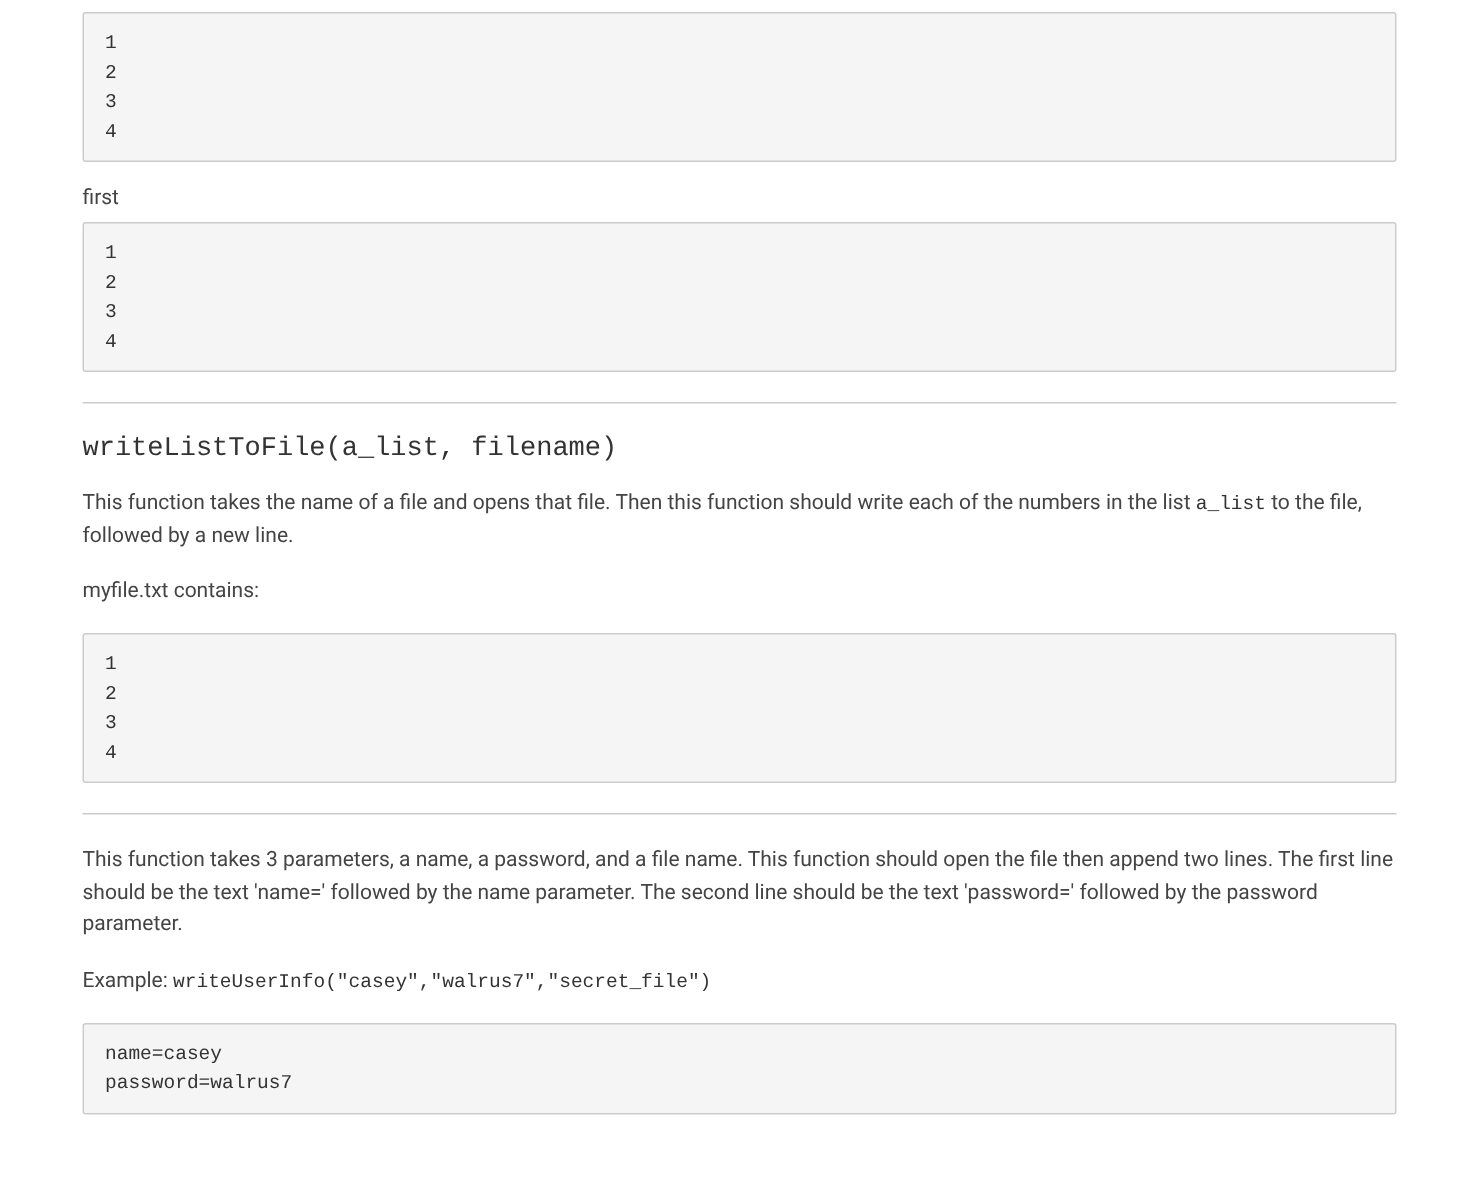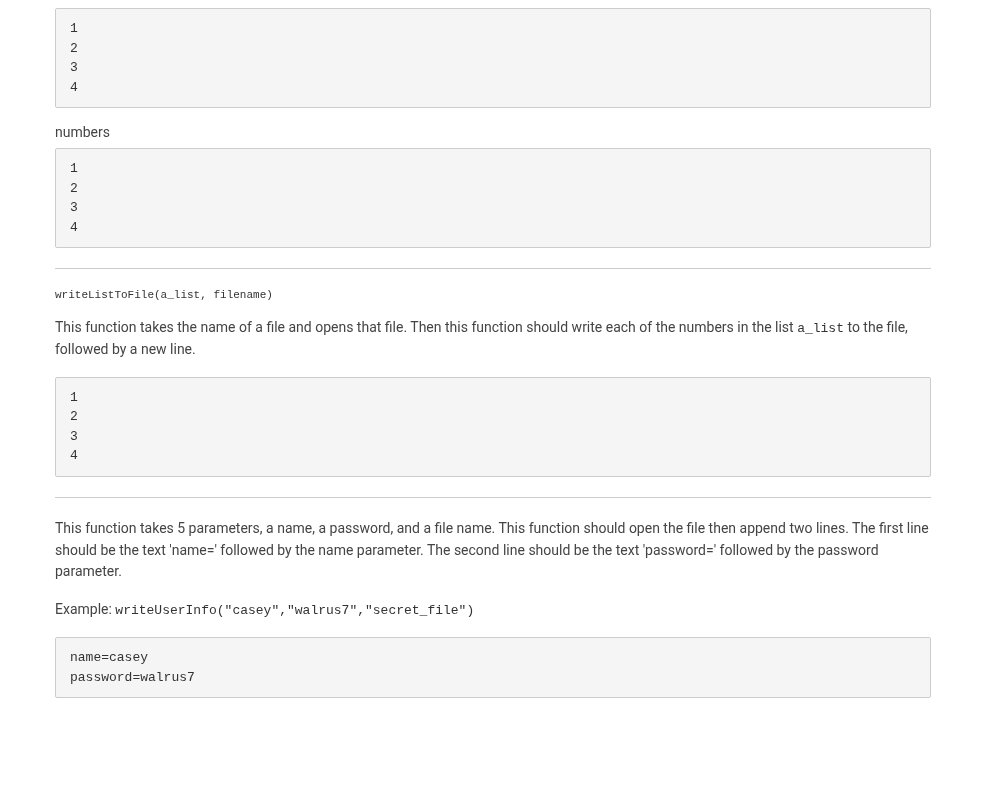--- a/index.html
+++ b/index.html
@@ -43,61 +43,62 @@
     margin: 16px 0 8px 0;
     color: #444;
   }
   hr.section-divider {
     border: none;
     border-top: 1px solid #ccc;
     margin: 20px 0;
   }
   .func-sig {
     font-family: "Courier New", Courier, monospace;
-    font-size: 11px;
+    font-size: 18px;
     color: #333;
     margin: 16px 0 14px 0;
   }
 </style>
 </head>
 <body>
 
 <div class="container">
 
   <div class="codebox">1
 2
 3
 4</div>
 
-  <div class="label">numbers</div>
+  <div class="label">first</div>
 
   <div class="codebox">1
 2
 3
 4</div>
 
   <hr class="section-divider">
 
   <div class="func-sig">writeListToFile(a_list, filename)</div>
 
   <div class="paragraph">
     <span>This function takes the name of a file and opens that file. Then this function should write each of the numbers in the list </span><span class="inline-code">a_list</span><span> to the file, followed by a new line.</span>
   </div>
 
 
+  <div class="paragraph">myfile.txt contains:</div>
 
   <div class="codebox">1
 2
 3
 4</div>
 
   <hr class="section-divider">
 
 
-  <div class="paragraph">This function takes 5 parameters, a name, a password, and a file name. This function should open the file then append two lines. The first line should be the text 'name=' followed by the name parameter. The second line should be the text 'password=' followed by the password parameter.</div>
+  <div class="paragraph">This function takes 3 parameters, a name, a password, and a file name. This function should open the file then append two lines. The first line should be the text 'name=' followed by the name parameter. The second line should be the text 'password=' followed by the password parameter.</div>
 
   <div class="paragraph">
     <span>Example: </span><span class="inline-code">writeUserInfo("casey","walrus7","secret_file")</span>
   </div>
 
 
   <div class="codebox">name=casey
 password=walrus7</div>
 
 </div>

